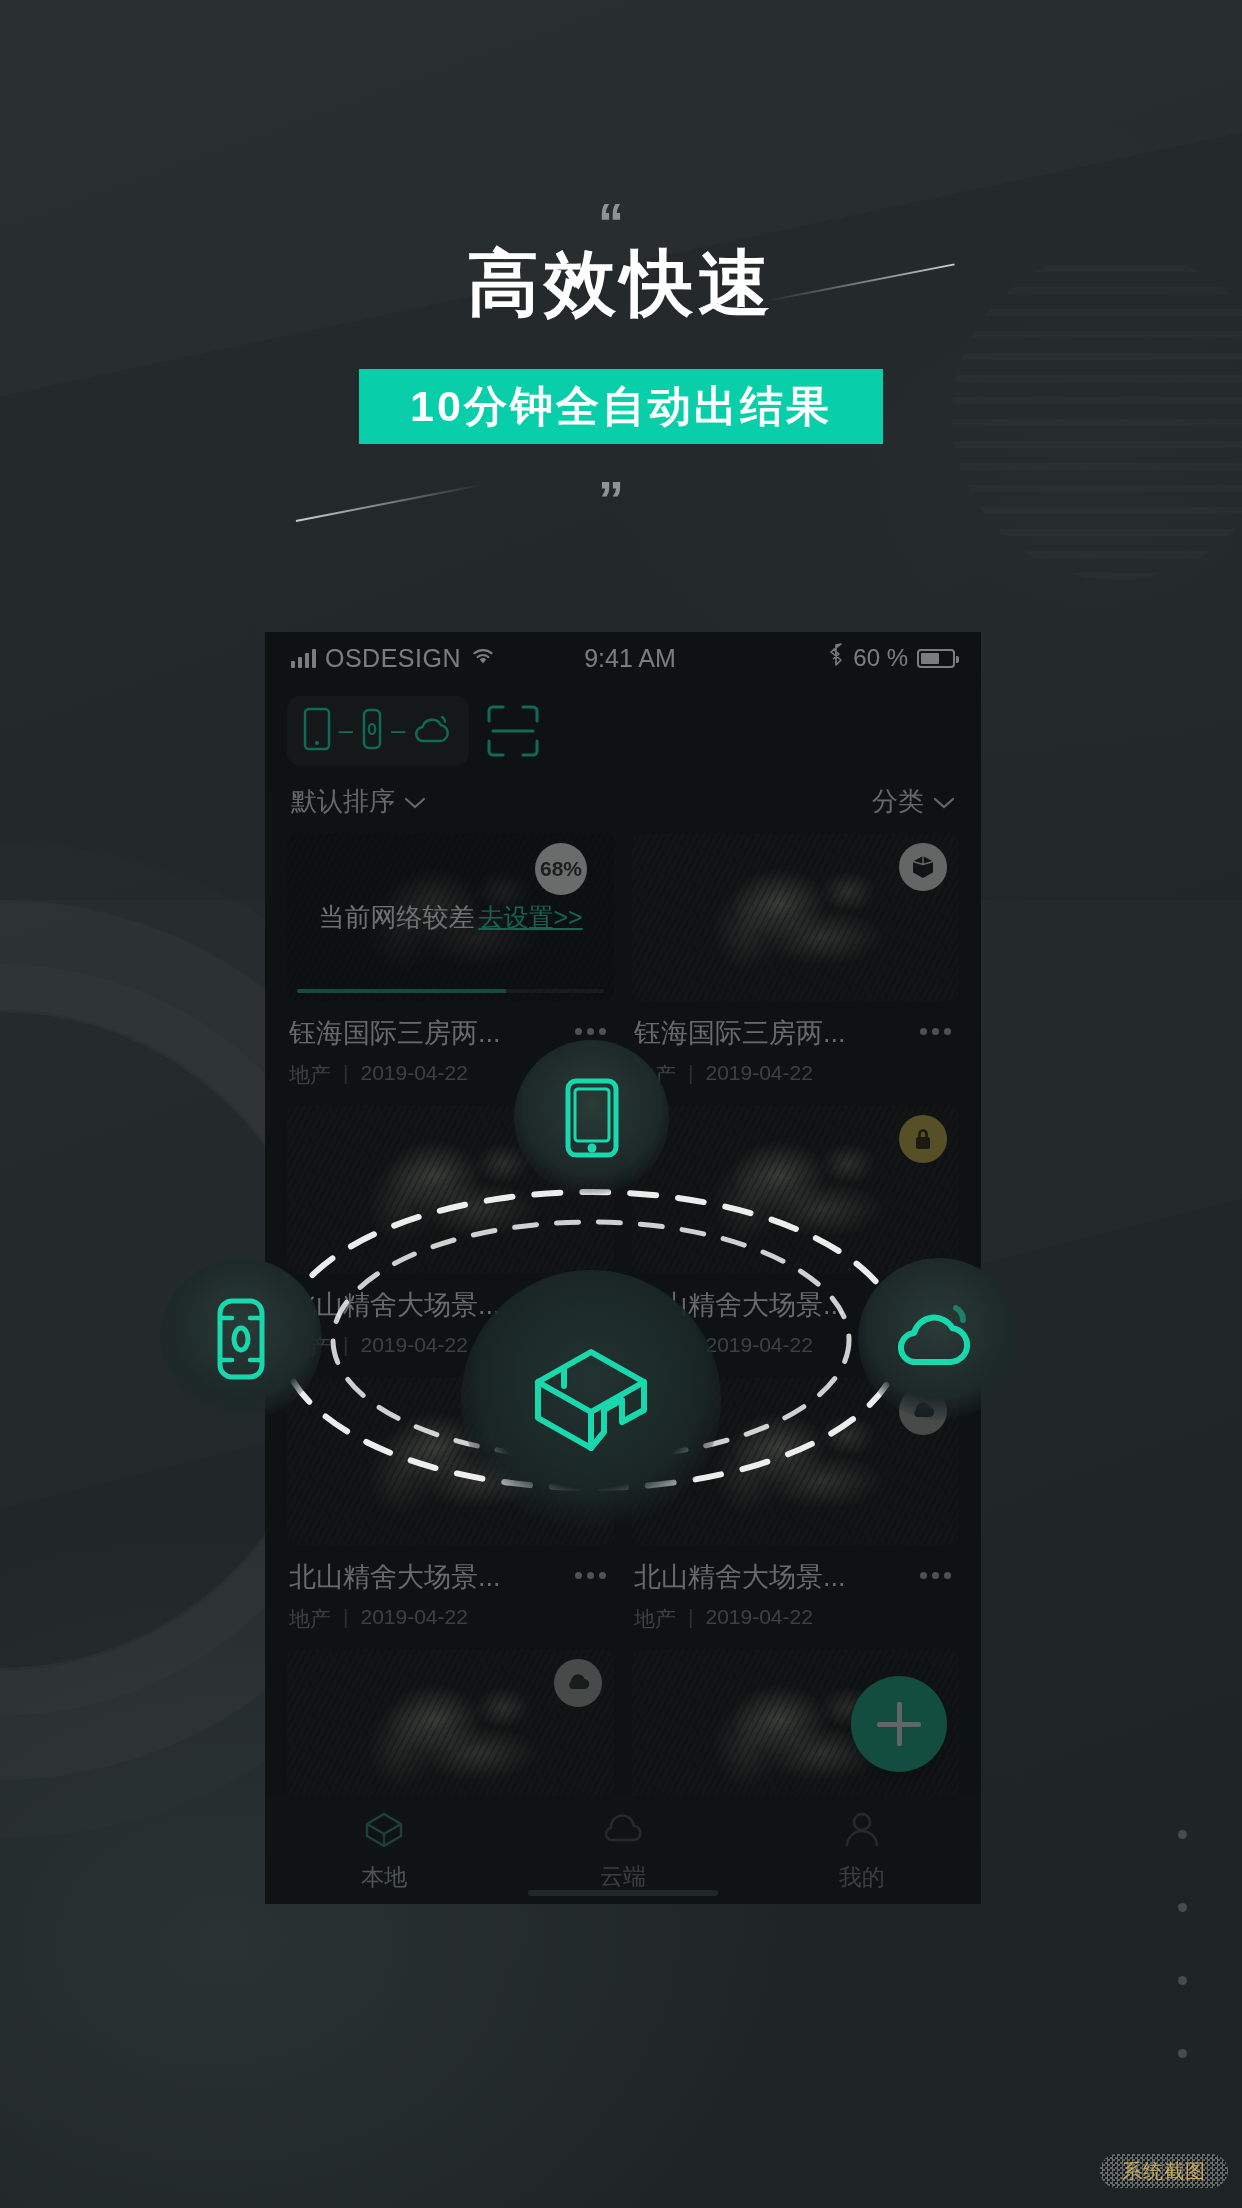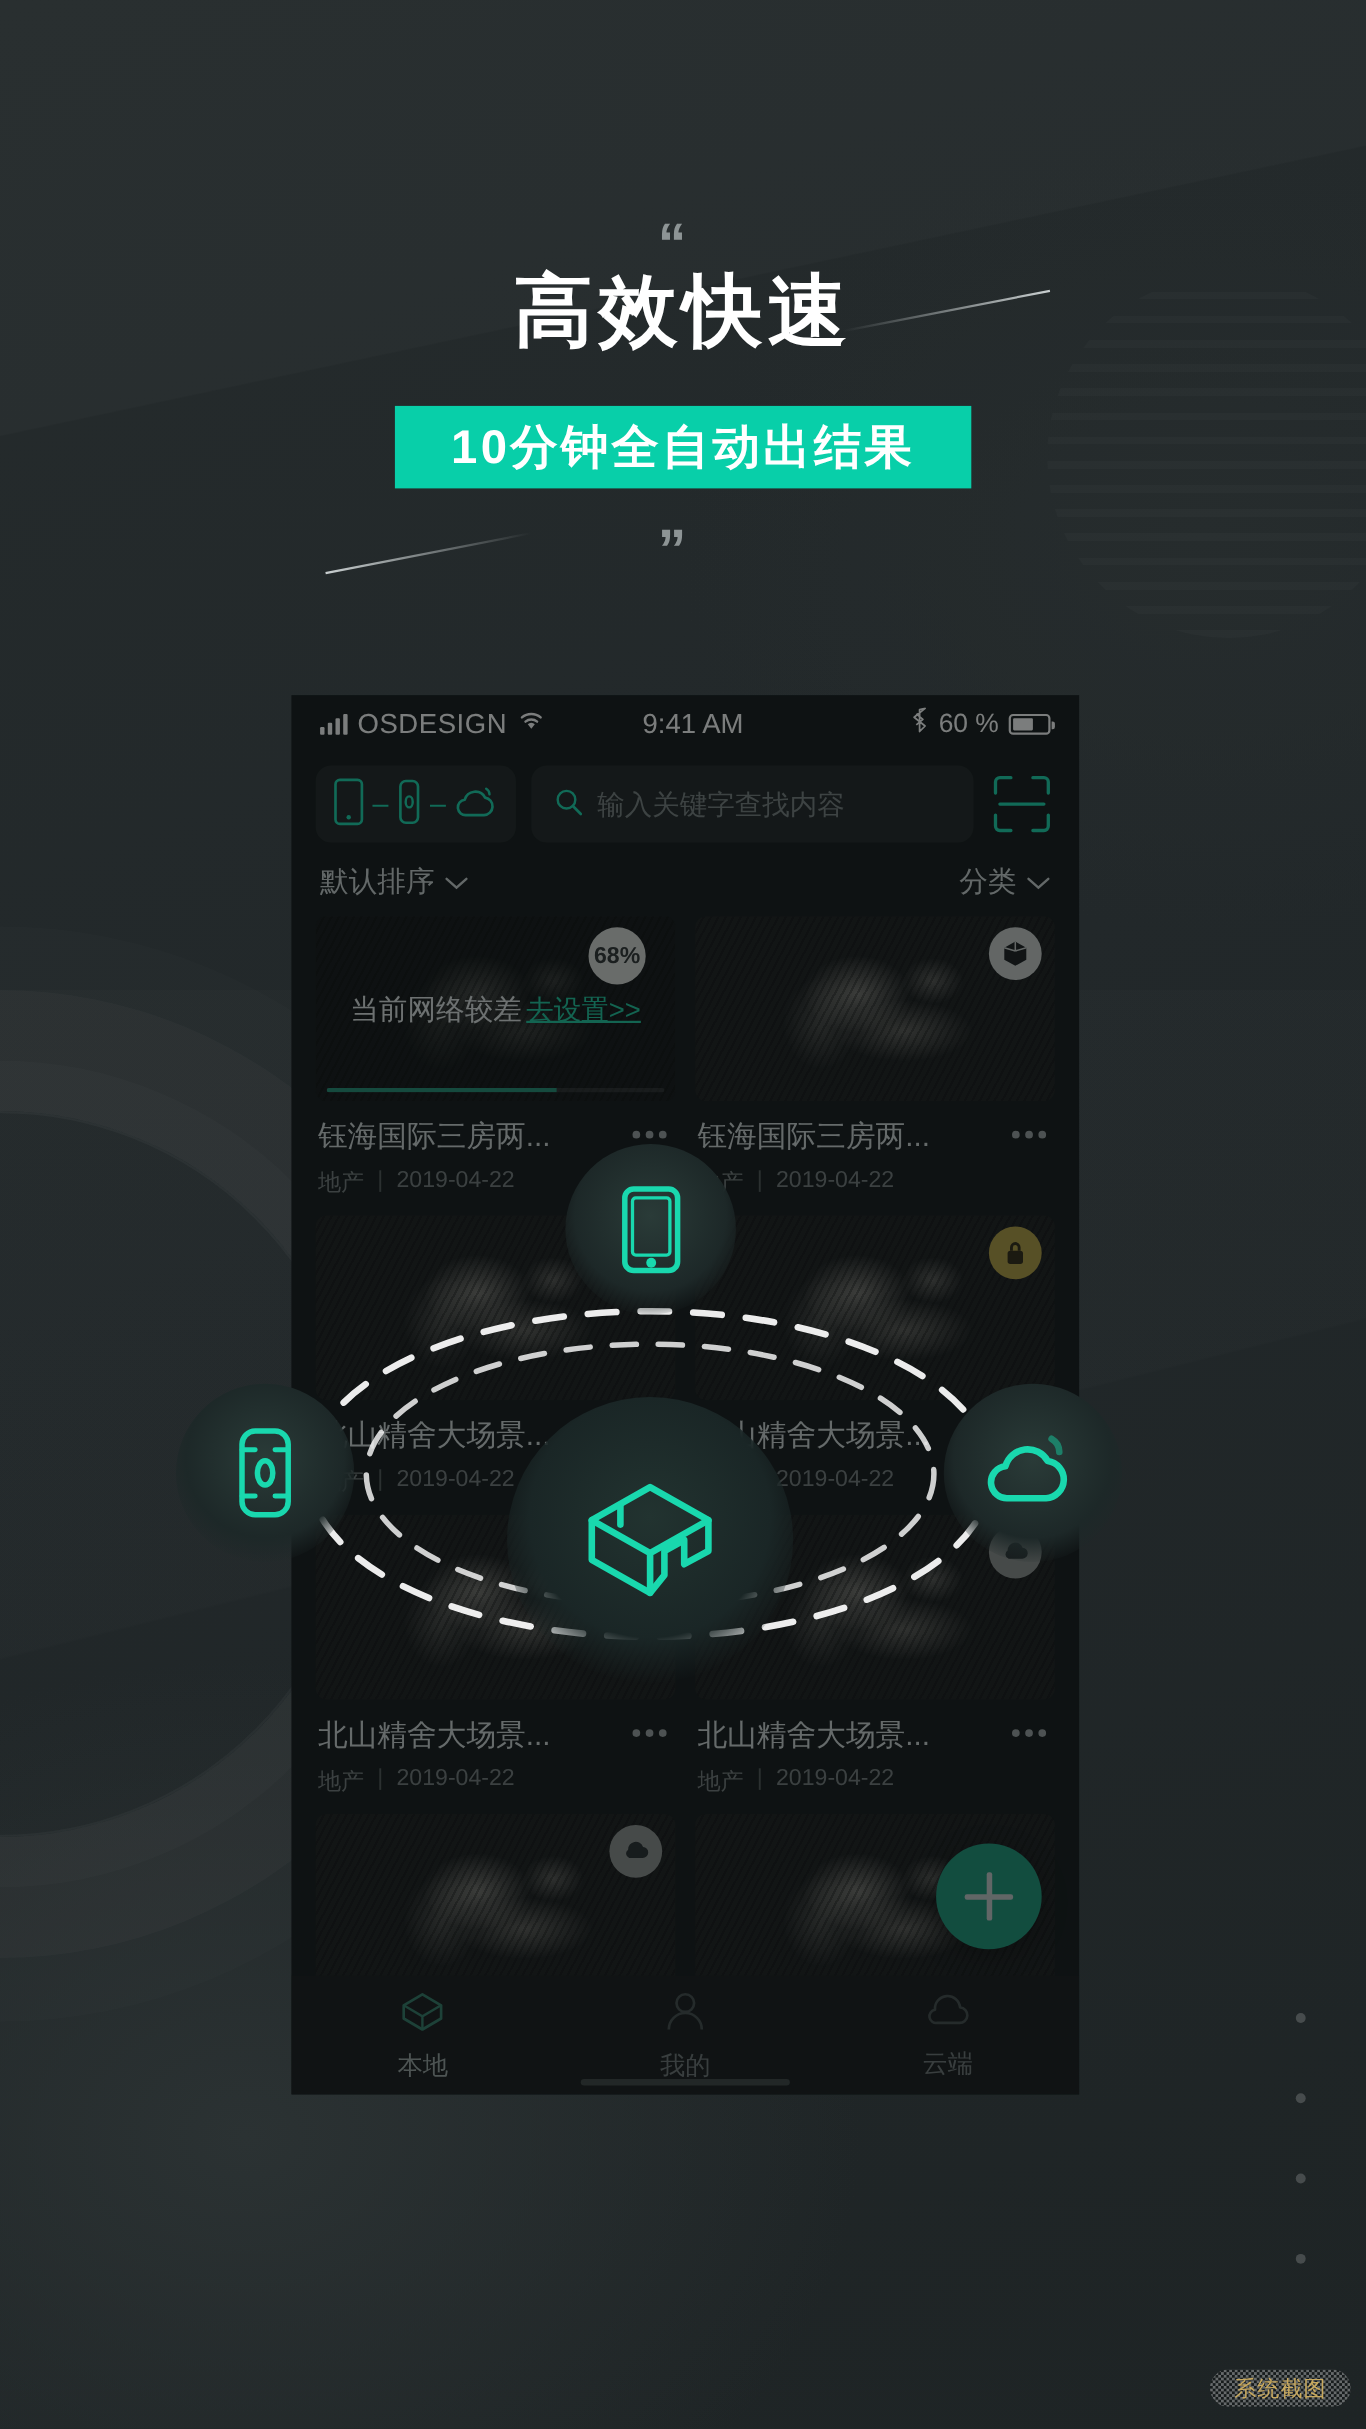--- a/index.html
+++ b/index.html
@@ -232,29 +232,20 @@
         </span>
         <span class="dash">–</span>
         <span>
           <svg width="42" height="40" viewBox="0 0 42 40">
               <path d="M12 32h16a8 8 0 0 0 1-15.9A10 10 0 0 0 10.5 18 7 7 0 0 0 12 32z" stroke="#14d6ab" stroke-width="2.4" fill="none" stroke-linejoin="round"></path>
               <path d="M30 8a6 6 0 0 1 3 5" stroke="#14d6ab" stroke-width="2.2" fill="none" stroke-linecap="round"></path>
             </svg>
         </span>
       </div>
 
-      <div class="searchbox">
-        <span>
-          <svg width="28" height="28" viewBox="0 0 28 28">
-              <circle cx="12" cy="12" r="8" stroke="#14d6ab" stroke-width="2.2" fill="none"></circle>
-              <path d="M18 18l7 7" stroke="#14d6ab" stroke-width="2.4" stroke-linecap="round"></path>
-            </svg>
-        </span>
-        <span class="ph">输入关键字查找内容</span>
-      </div>
 
       <div class="scanbtn">
         <svg width="60" height="60" viewBox="0 0 60 60">
           <path d="M6 20V10a4 4 0 0 1 4-4h10M40 6h10a4 4 0 0 1 4 4v10M54 40v10a4 4 0 0 1-4 4H40M20 54H10a4 4 0 0 1-4-4V40" stroke="#14d6ab" stroke-width="3" fill="none" stroke-linecap="round"></path>
           <path d="M10 30h40" stroke="#14d6ab" stroke-width="3" stroke-linecap="round"></path>
         </svg>
       </div>
     </div>
 
     <div class="sortrow">
@@ -443,34 +434,34 @@
         <span>
           <svg width="46" height="42" viewBox="0 0 46 42">
               <path d="M6 16L23 6l17 10v12L23 38 6 28z" stroke="#2f7b66" stroke-width="2.4" fill="none" stroke-linejoin="round"></path>
               <path d="M6 16l17 10 17-10M23 26v12" stroke="#2f7b66" stroke-width="2.2" fill="none"></path>
             </svg>
         </span>
         <span class="lbl">本地</span>
       </div>
       <div class="tab">
         <span>
+          <svg width="46" height="40" viewBox="0 0 46 40">
+              <path d="M13 31h20a7 7 0 0 0 .8-14A10 10 0 0 0 11 19a6 6 0 0 0 2 12z" stroke="#41494a" stroke-width="2.4" fill="none" stroke-linejoin="round"></path>
+            </svg>
+        </span>
+        <span class="lbl">云端</span>
+      </div>
+      <div class="tab">
+        <span>
           <svg width="42" height="42" viewBox="0 0 42 42">
               <circle cx="21" cy="14" r="8" stroke="#41494a" stroke-width="2.4" fill="none"></circle>
               <path d="M6 38a15 15 0 0 1 30 0" stroke="#41494a" stroke-width="2.4" fill="none"></path>
             </svg>
         </span>
         <span class="lbl">我的</span>
-      </div>
-      <div class="tab">
-        <span>
-          <svg width="46" height="40" viewBox="0 0 46 40">
-              <path d="M13 31h20a7 7 0 0 0 .8-14A10 10 0 0 0 11 19a6 6 0 0 0 2 12z" stroke="#41494a" stroke-width="2.4" fill="none" stroke-linejoin="round"></path>
-            </svg>
-        </span>
-        <span class="lbl">云端</span>
       </div>
       <div class="homebar"></div>
     </div>
 
     <div class="phone-dim"></div>
   </div>
 
   <div class="orbit">
     <svg width="810" height="520" viewBox="0 0 810 520" style="position:absolute;left:0;top:0;">
       <ellipse cx="405" cy="260" rx="310" ry="148" fill="none" stroke="#ffffff" stroke-width="6" stroke-dasharray="26 22" stroke-linecap="round" opacity=".92"></ellipse>

